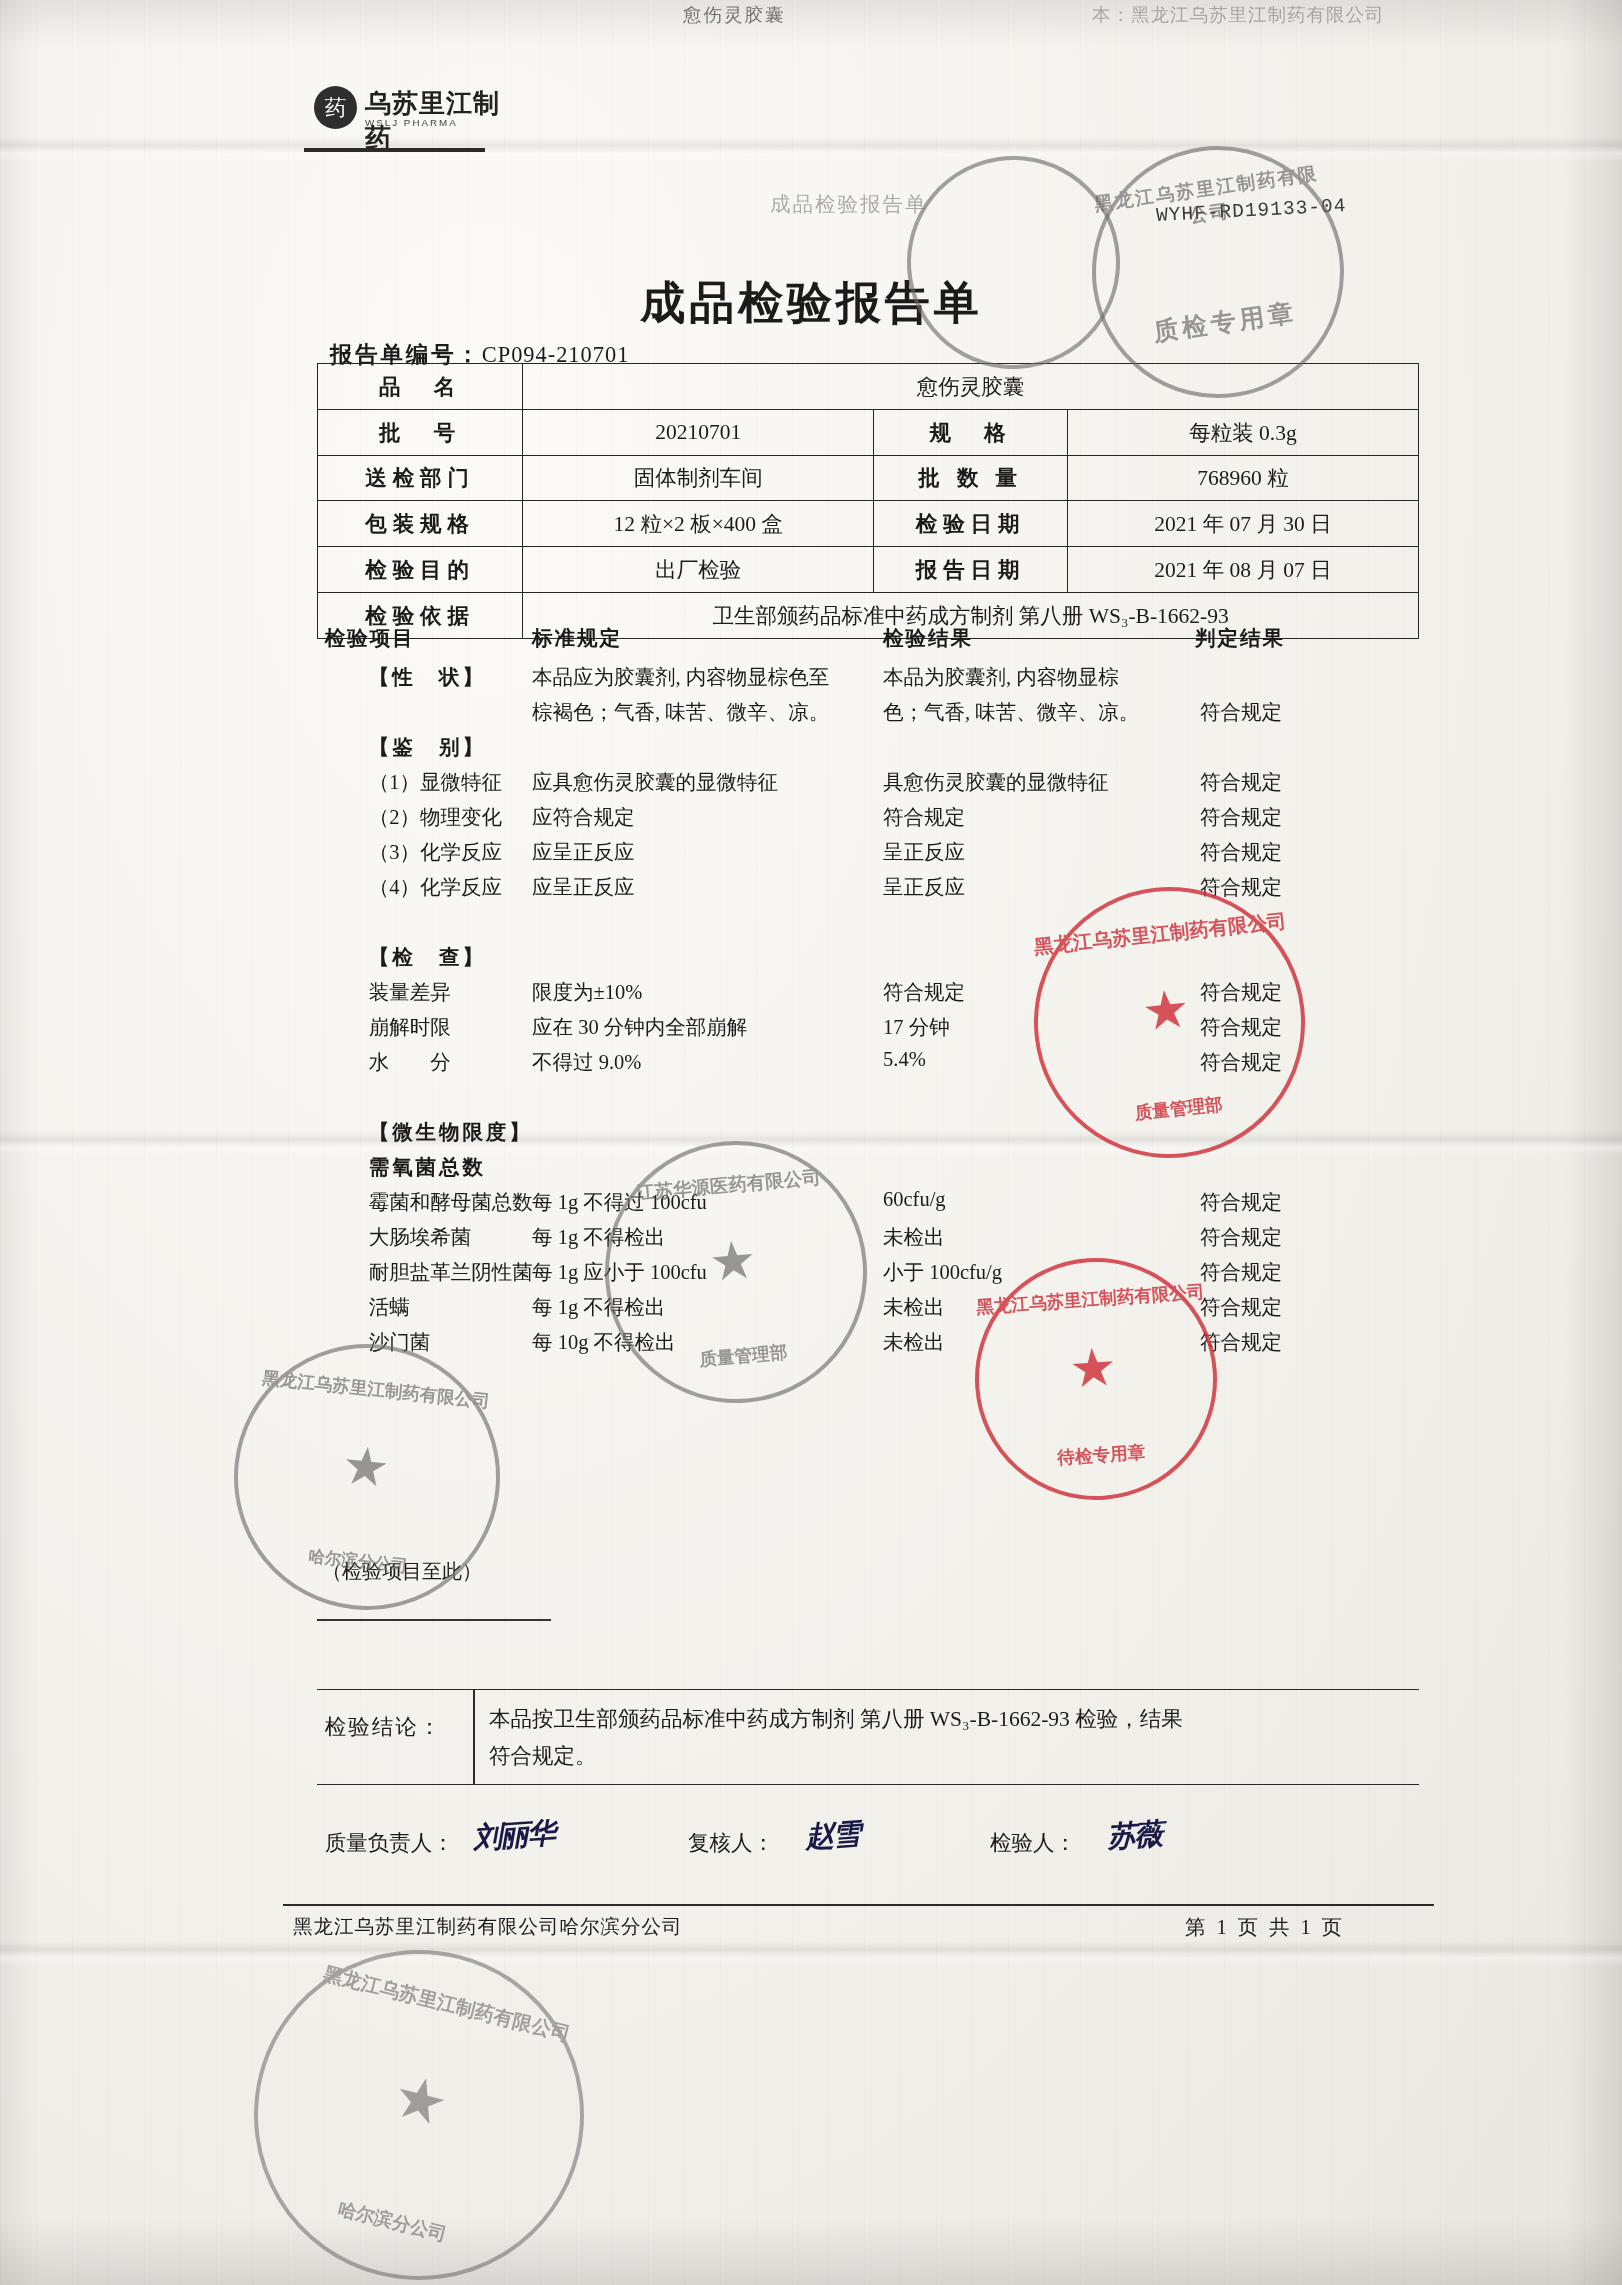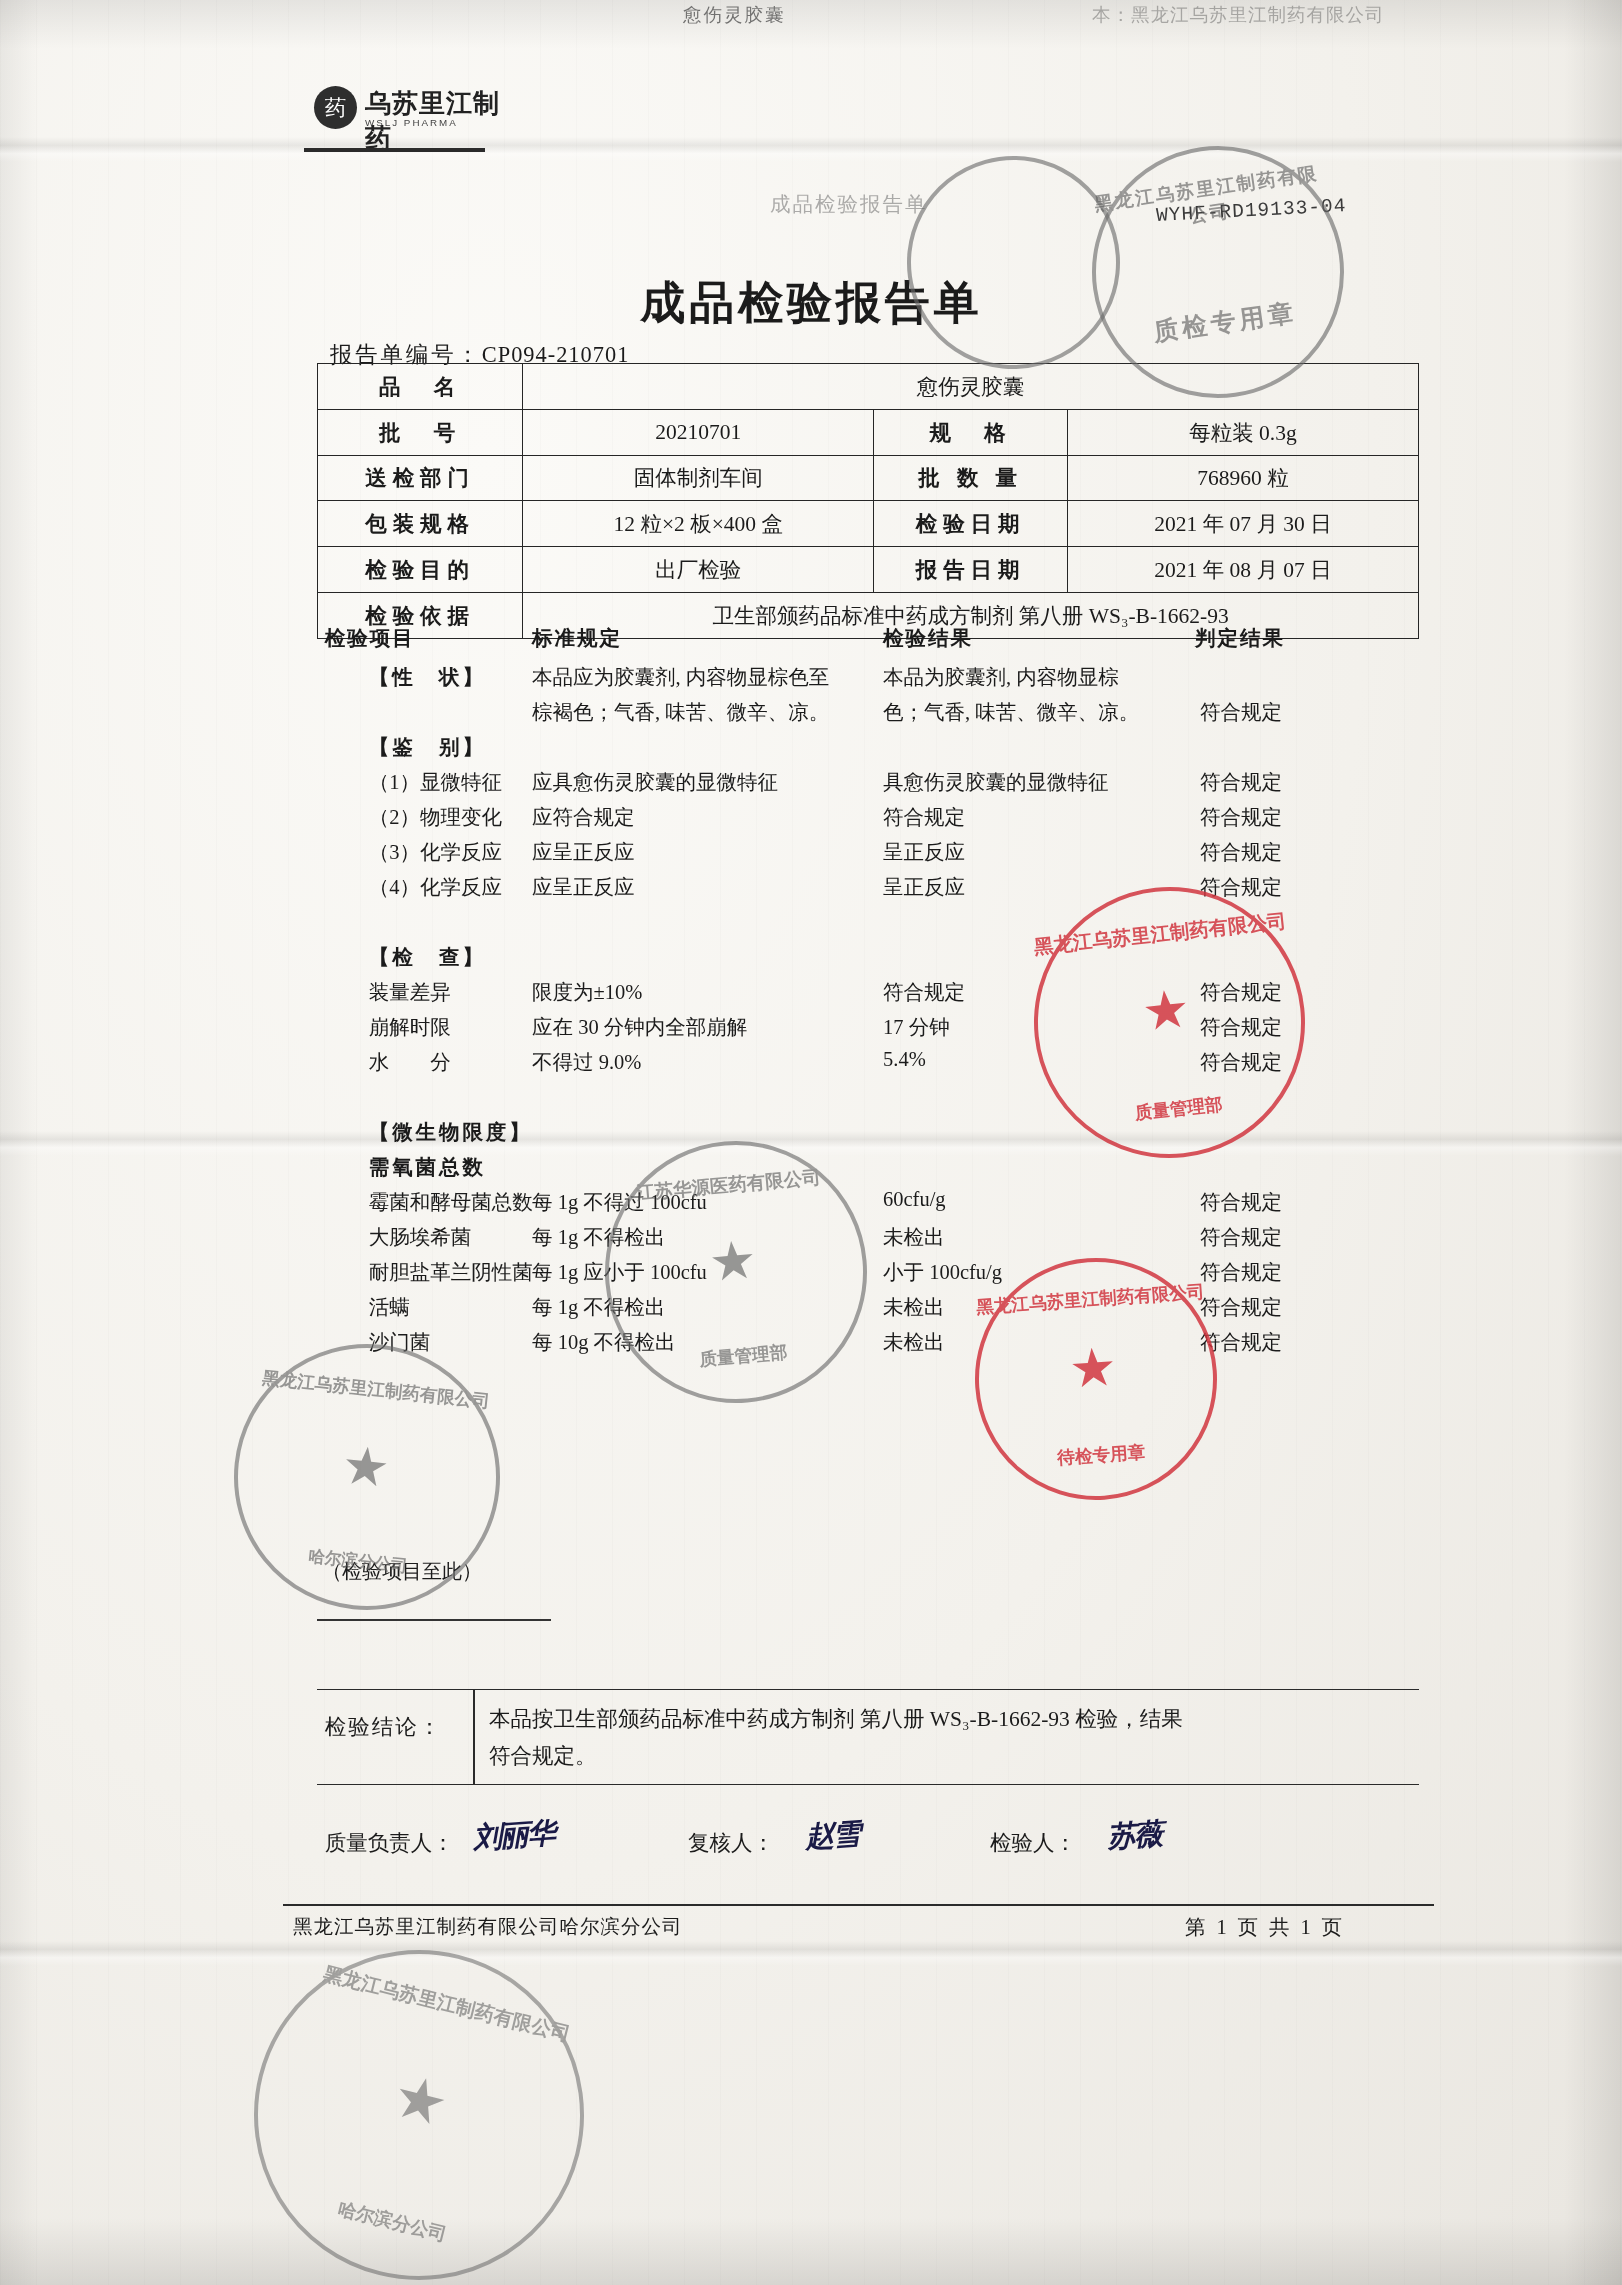--- a/index.html
+++ b/index.html
@@ -109,21 +109,21 @@
     font-size: 45px;
     font-weight: 700;
     letter-spacing: 3.9px;
     font-family: "DejaVu Sans","Liberation Sans", sans-serif;
   }
 
   .report-no {
     position:absolute; left:330px; top:339px;
     font-size:22.4px; letter-spacing:1px;
   }
-  .report-no .lbl{ font-weight:400; letter-spacing:2.9px;}
+  .report-no .lbl{ font-weight:700; letter-spacing:2.9px;}
   .report-no .val{ font-family:"Liberation Serif",serif; }
 
   
   table.info {
     position:absolute;
     left: 317px; top: 363px;
     width: 1102px;
     border-collapse: collapse;
     font-size: 21.5px;
   }

